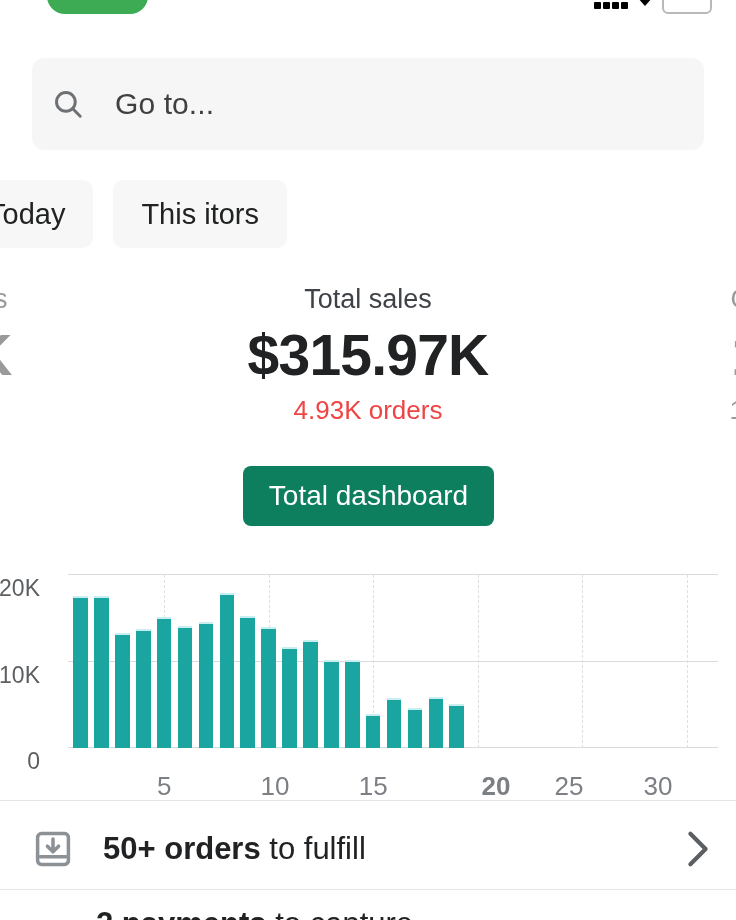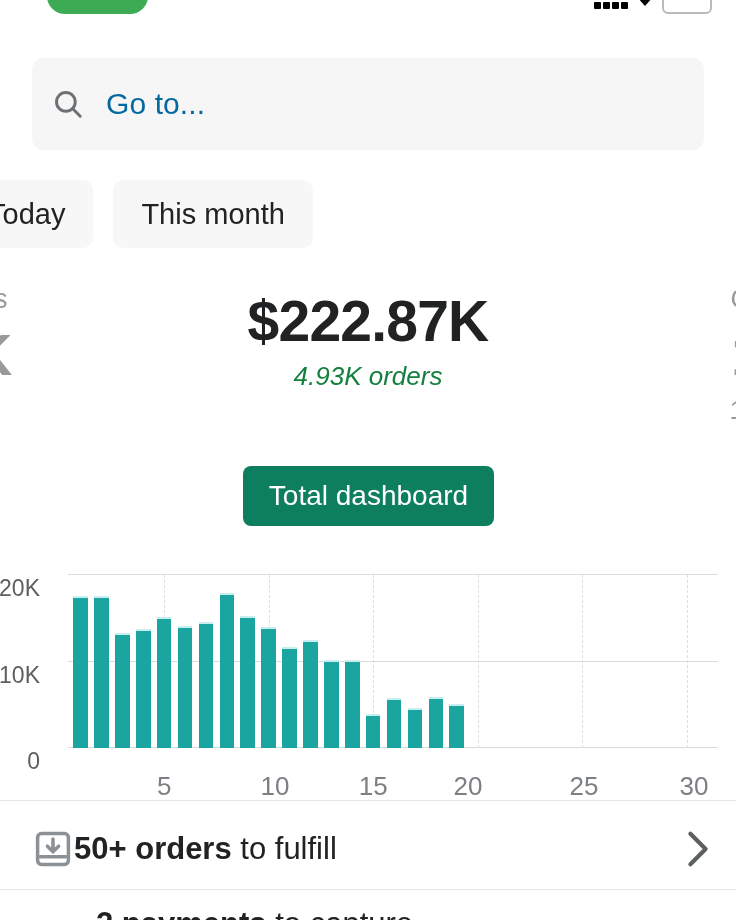--- a/index.html
+++ b/index.html
@@ -83,22 +83,22 @@
     padding-left: 19px;
   }
   .search-icon {
     width: 34px;
     height: 34px;
     flex: 0 0 auto;
     display: block;
   }
   .search-placeholder {
     font-size: 30px;
-    color: #0369a1;
-    margin-left: 21px;
+    color: #404040;
+    margin-left: 30px;
     letter-spacing: .1px;
   }
 
   
   .tabs {
     position: absolute;
     left: -40px;
     top: 180px;
     width: 800px;
     height: 68px;
@@ -155,21 +155,21 @@
     font-weight: bold;
     line-height: 78px;
     letter-spacing: -.8px;
     white-space: nowrap;
   }
   .metric-sub {
     font-size: 26px;
     line-height: 32px;
     white-space: nowrap;
   }
-  .metric.center .metric-sub { color: #15803d; font-style: italic; }
+  .metric.center .metric-sub { color: #ef4444; }
 
   
   .dash-btn {
     position: absolute;
     left: 243px;
     top: 466px;
     width: 251px;
     height: 60px;
     background: #0e7f5e;
     border-radius: 8px;
@@ -260,20 +260,21 @@
     padding-right: 26px;
     box-sizing: border-box;
   }
   .row-icon {
     width: 42px;
     height: 42px;
     flex: 0 0 auto;
     display: block;
   }
   .row-text {
+    margin-left: 29px;
     font-size: 31px;
     color: #202223;
     white-space: nowrap;
   }
   .row-text b { font-weight: bold; }
   .row-chevron {
     margin-left: auto;
     width: 24px;
     height: 38px;
     display: block;
@@ -302,34 +303,35 @@
     <line x1="15.4" y1="15.4" x2="20.6" y2="20.6" stroke="#6d7175" stroke-width="2.1" stroke-linecap="round"></line>
   </svg>
   <span class="search-placeholder">Go to...</span>
 </div>
 
 <div class="tabs">
   <div class="tab">
     <span>Today</span>
   </div>
   <div class="tab">
-    <span>This month</span>
+    <span>This itors</span>
   </div>
 </div>
 
 <div class="metrics">
 
   <div class="metric left">
     <div class="metric-label">sions</div>
     <div class="metric-value">6K</div>
     <div class="metric-sub">itors</div>
   </div>
 
   <div class="metric center">
-    <div class="metric-value">$222.87K</div>
+    <div class="metric-label">Total sales</div>
+    <div class="metric-value">$315.97K</div>
     <div class="metric-sub">4.93K orders</div>
   </div>
 
   <div class="metric right">
     <div class="metric-label">Onlin</div>
     <div class="metric-value">18</div>
     <div class="metric-sub">173.6</div>
   </div>
 
 </div>
@@ -345,25 +347,25 @@
       <div class="ytick" style="bottom: 86.5px; top: 86.5px;">10K</div>
       <div class="gridline-h" style="bottom: 173px;"></div>
       <div class="ytick" style="bottom: 173px; top: 0px;">20K</div>
       <div class="gridline-v" style="left: 96.1415px;"></div>
       <div class="xtick" style="left: 96.1415px;">5</div>
       <div class="gridline-v" style="left: 200.643px;"></div>
       <div class="xtick" style="left: 207px;">10</div>
       <div class="gridline-v" style="left: 305.145px;"></div>
       <div class="xtick" style="left: 305.145px; text-align: center;">15</div>
       <div class="gridline-v" style="left: 409.646px;"></div>
-      <div class="xtick" style="left: 400px;">20</div>
+      <div class="xtick" style="left: 428px; font-weight: bold;">20</div>
       <div class="gridline-v" style="left: 514.148px;"></div>
-      <div class="xtick" style="left: 516px;">25</div>
+      <div class="xtick" style="left: 501px;">25</div>
       <div class="gridline-v" style="left: 618.65px;"></div>
-      <div class="xtick" style="left: 626px;">30</div>
+      <div class="xtick" style="left: 590px;">30</div>
       <div class="bar" style="left: 5.22508px; width: 14.6302px; height: 150.51px; background: rgb(26, 165, 160);"></div>
       <div class="bar" style="left: 26.1254px; width: 14.6302px; height: 150.51px; background: rgb(26, 165, 160);"></div>
       <div class="bar" style="left: 47.0257px; width: 14.6302px; height: 113.315px; background: rgb(26, 165, 160);"></div>
       <div class="bar" style="left: 67.926px; width: 14.6302px; height: 116.775px; background: rgb(26, 165, 160);"></div>
       <div class="bar" style="left: 88.8264px; width: 14.6302px; height: 128.885px; background: rgb(26, 165, 160);"></div>
       <div class="bar" style="left: 109.727px; width: 14.6302px; height: 120.235px; background: rgb(26, 165, 160);"></div>
       <div class="bar" style="left: 130.627px; width: 14.6302px; height: 123.695px; background: rgb(26, 165, 160);"></div>
       <div class="bar" style="left: 151.527px; width: 14.6302px; height: 153.105px; background: rgb(26, 165, 160);"></div>
       <div class="bar" style="left: 172.428px; width: 14.6302px; height: 129.75px; background: rgb(26, 165, 160);"></div>
       <div class="bar" style="left: 193.328px; width: 14.6302px; height: 119.37px; background: rgb(26, 165, 160);"></div>

